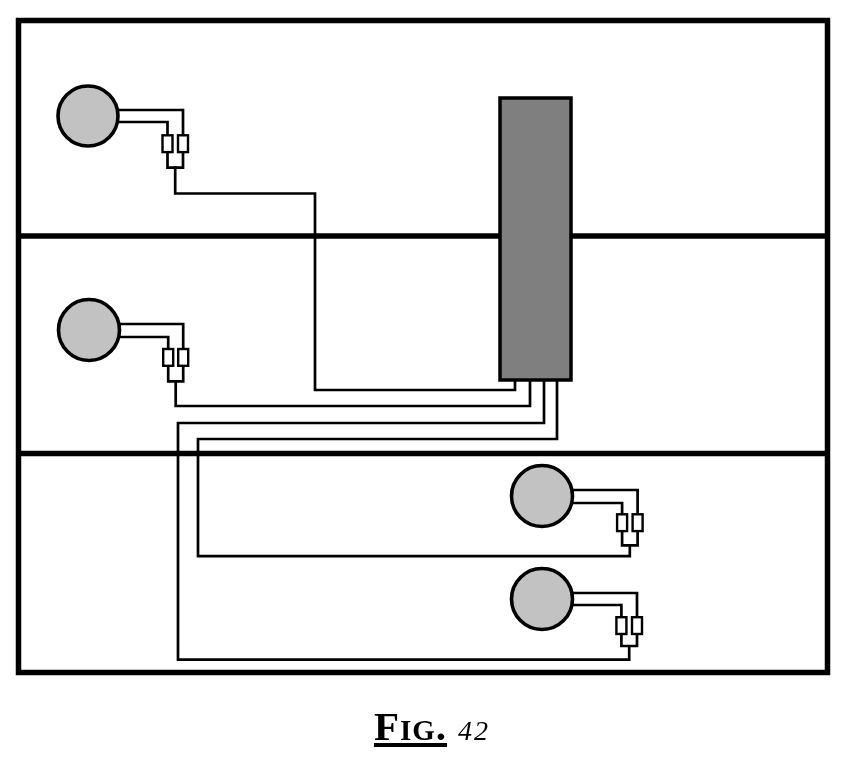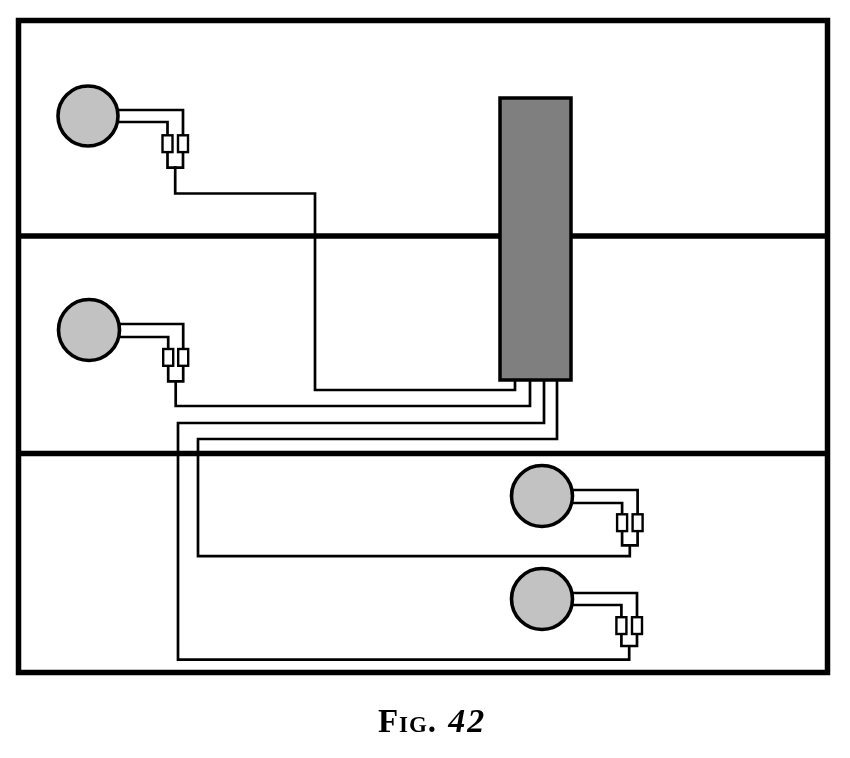--- a/index.html
+++ b/index.html
@@ -26,27 +26,28 @@
     top: 702px;
     left: 7px;
     width: 850px;
     text-align: center;
     white-space: nowrap;
     color: #000;
   }
   .cap-label {
     font-variant: small-caps;
     font-weight: bold;
-    font-size: 33px;
+    font-size: 41px;
     letter-spacing: 1px;
+    text-decoration: underline;
   }
   .cap-number {
     font-style: italic;
-    font-weight: bold;
-    font-size: 34px;
+    font-weight: normal;
+    font-size: 28px;
     margin-left: 11px;
     letter-spacing: 2px;
   }
 </style>
 </head>
 <body>
 
 <svg id="stage" xmlns="http://www.w3.org/2000/svg" viewBox="0 0 850 758">
     <rect x="18.5" y="20.5" width="809" height="652" fill="#ffffff" stroke="#000000" stroke-width="5.5"></rect>
     <line x1="18.5" y1="236" x2="827.5" y2="236" stroke="#000000" stroke-width="5.5"></line>

